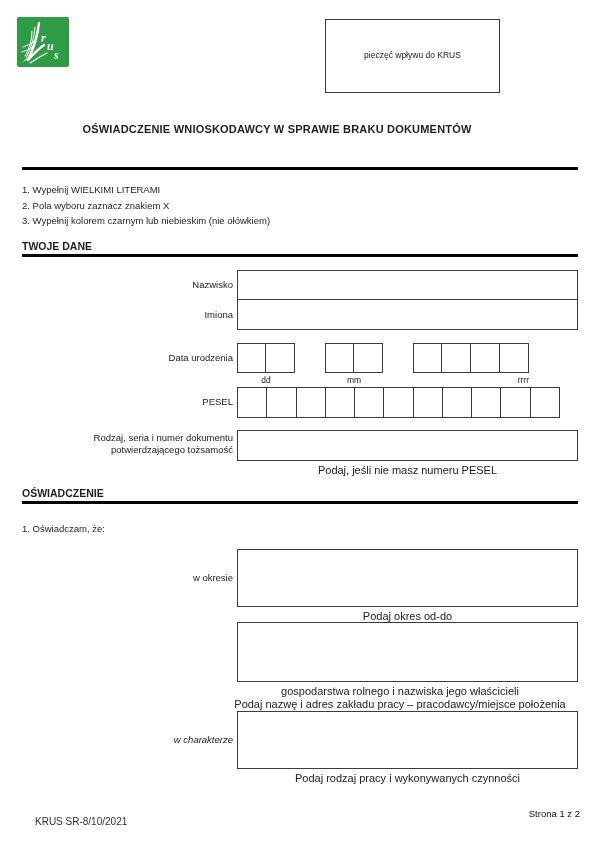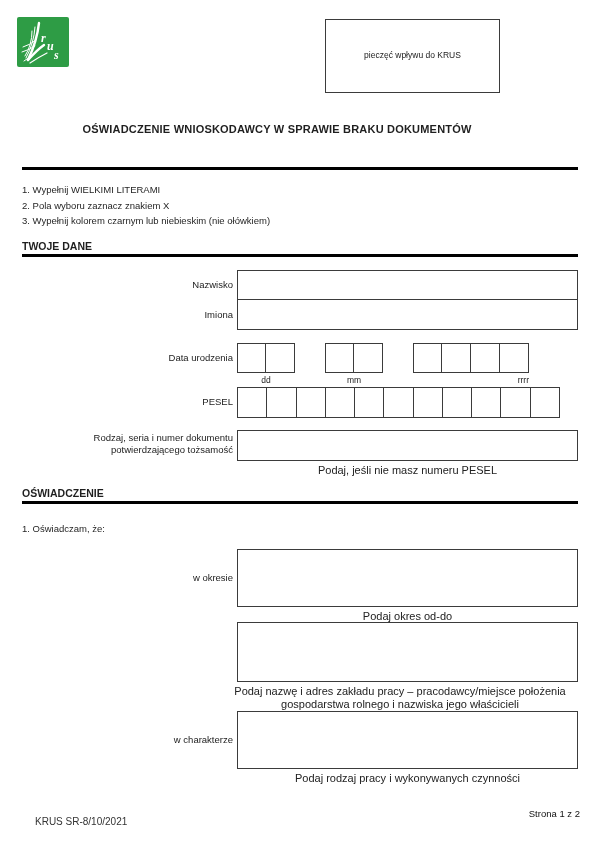--- a/index.html
+++ b/index.html
@@ -155,24 +155,24 @@
   </div>
 
   <div class="intro">1. Oświadczam, że:</div>
 
   <div class="flabel" style="top:572px;">w okresie</div>
   <div class="ibox" style="top:549px; height:58px;"></div>
   <div class="hint" style="top:610px;">Podaj okres od-do</div>
 
   <div class="ibox" style="top:622px; height:60px;"></div>
   <div class="hint" style="top:685px; left:200px; width:400px;">
+    <div>gospodarstwa rolnego i nazwiska jego właścicieli</div>
     <div>Podaj nazwę i adres zakładu pracy – pracodawcy/miejsce położenia</div>
-    <div>gospodarstwa rolnego i nazwiska jego właścicieli</div>
   </div>
 
-  <div class="flabel" style="top:734px;">w charakterze</div>
+  <div class="flabel" style="top:734px;font-style:italic;">w charakterze</div>
   <div class="ibox" style="top:711px; height:58px;"></div>
   <div class="hint" style="top:772px;">Podaj rodzaj pracy i wykonywanych czynności</div>
 
   <div class="footer-code">KRUS SR-8/10/2021</div>
   <div class="footer-page">Strona 1 z 2</div>
 
 </div>
 
 </body></html>

